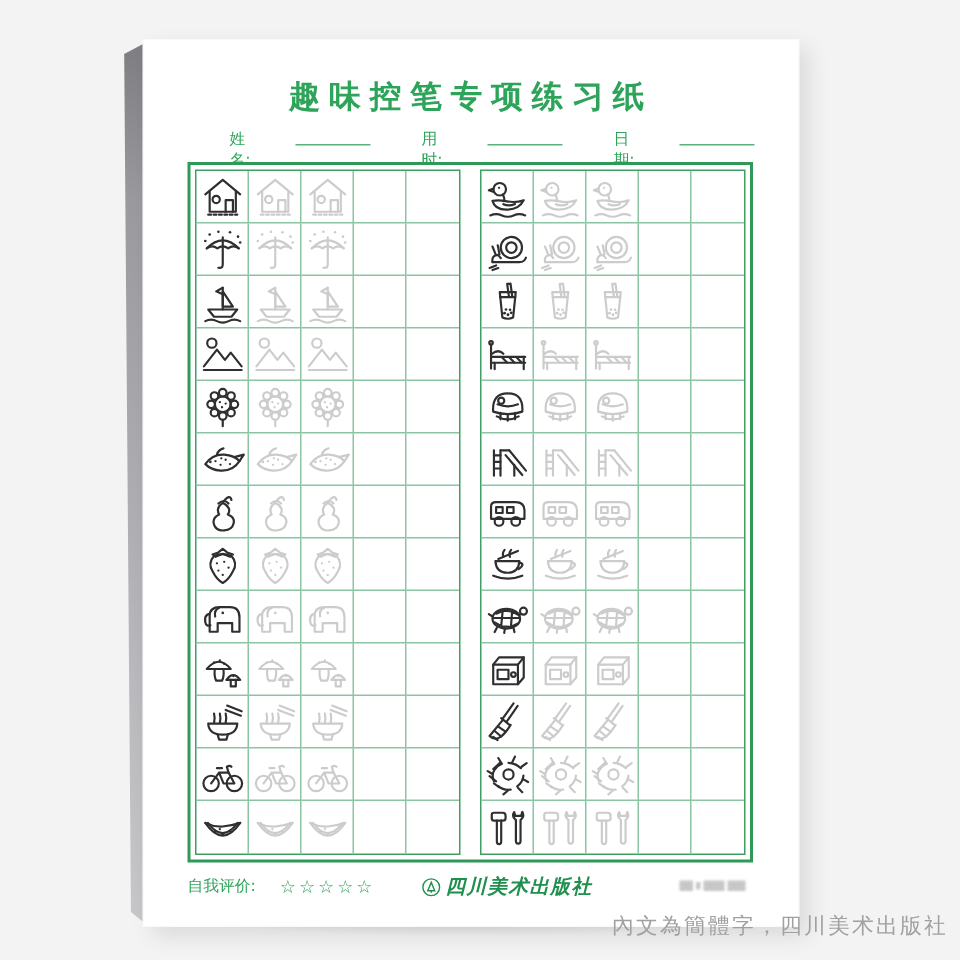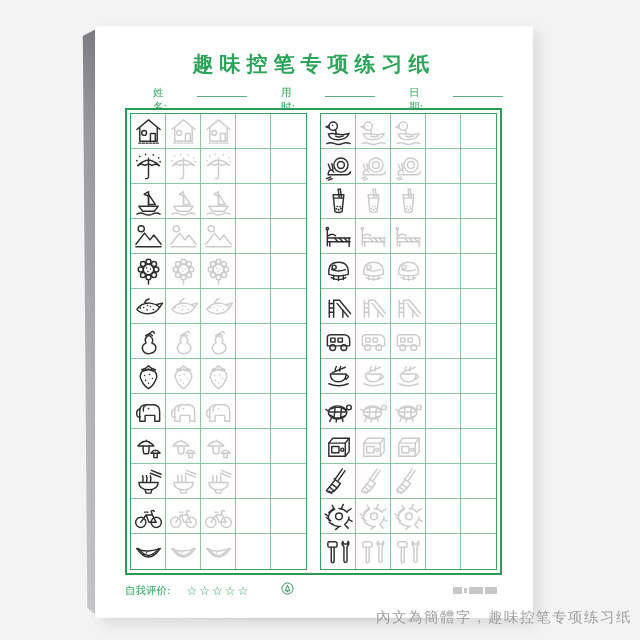--- a/index.html
+++ b/index.html
@@ -1100,24 +1100,25 @@
     <div class="paper-footer">
       <span class="self-eval">
         <span>自我评价:</span>
         <span class="stars">☆☆☆☆☆</span>
       </span>
       <span class="publisher">
         <svg width="13" height="13" viewBox="0 0 14 14">
           <circle cx="7" cy="7" r="6" fill="none" stroke="#1f8f4e" stroke-width="1"></circle>
           <path d="M7 3.5 L4.5 9.5 H9.5 Z M7 9.5 V11" fill="none" stroke="#1f8f4e" stroke-width="1"></path>
         </svg>
+        <span class="publisher-name">四川美术出版社</span>
       </span>
       <span class="corner-watermark">
           <i></i>
           <i></i>
           <i></i>
           <i></i>
         </span>
     </div>
   </div>
 
-  <div class="disclaimer">內文為簡體字，趣味控笔专项练习纸</div>
+  <div class="disclaimer">內文為簡體字，四川美术出版社</div>
 </div>
 
 </body></html>

